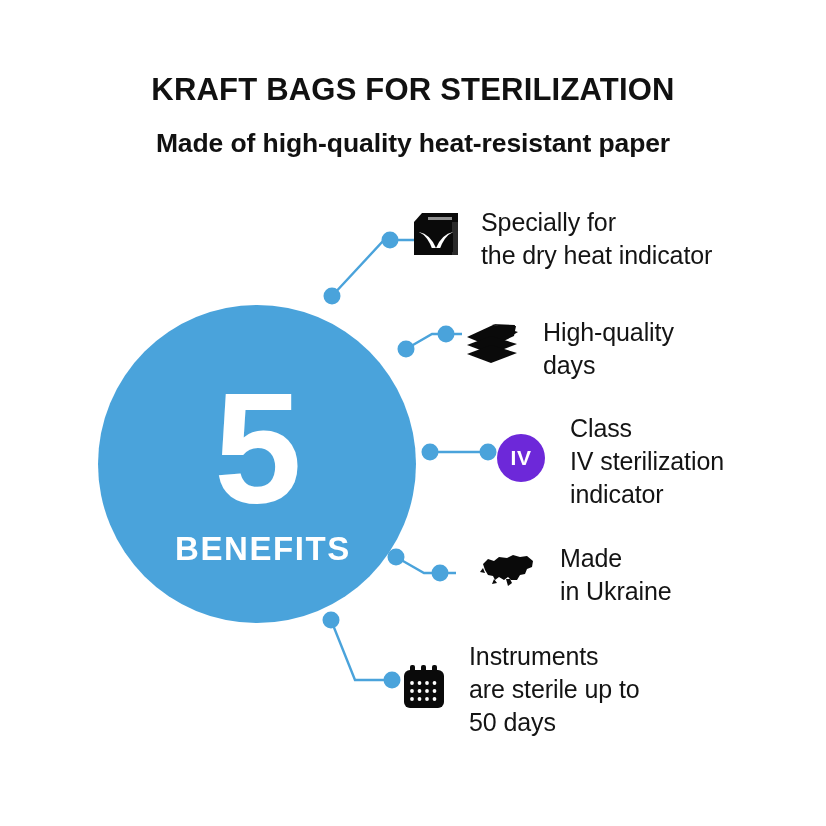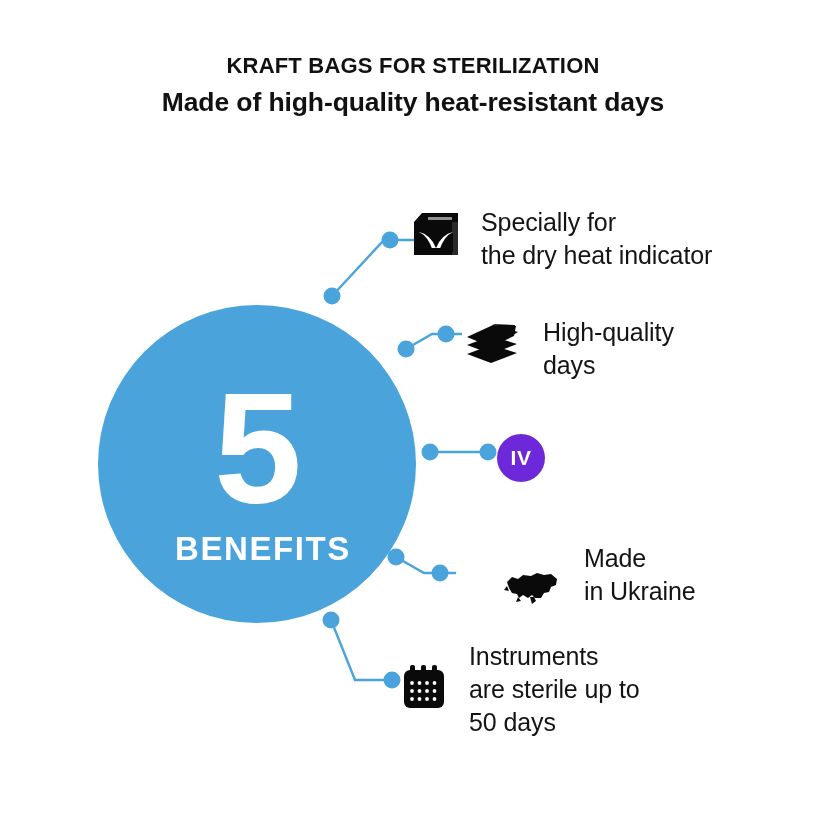--- a/index.html
+++ b/index.html
@@ -21,26 +21,26 @@
 
   
   .header {
     position: absolute;
     left: 0;
     top: 52px;
     width: 826px;
     text-align: center;
   }
   .title-main {
-    font-size: 22px;
+    font-size: 31px;
     font-weight: 700;
     letter-spacing: 0.2px;
     color: #111111;
     line-height: 1.26;
-    margin: 0;
+    margin: 18px;
   }
   .title-sub {
     font-size: 26.5px;
     font-weight: 700;
     letter-spacing: -0.1px;
     color: #111111;
     line-height: 1.26;
     margin: 6px 0 0 0;
   }
 
@@ -107,21 +107,21 @@
     letter-spacing: -0.1px;
   }
 
   
   #benefit-0 { left: 408px; top: 206px; }
   #benefit-0 .benefit-icon { width: 56px; height: 52px; margin-right: 17px; margin-top: 2px; }
   #benefit-1 { left: 463px; top: 316px; }
   #benefit-1 .benefit-icon { width: 58px; height: 44px; margin-right: 22px; margin-top: 6px; }
   #benefit-2 { left: 497px; top: 412px; }
   #benefit-2 .benefit-icon { width: 48px; height: 48px; margin-right: 25px; margin-top: 22px; }
-  #benefit-3 { left: 504px; top: 542px; align-items: flex-end; }
+  #benefit-3 { left: 480px; top: 542px; }
   #benefit-3 .benefit-icon { width: 56px; height: 40px; margin-right: 24px; margin-top: 8px; }
   #benefit-4 { left: 401px; top: 640px; }
   #benefit-4 .benefit-icon { width: 46px; height: 46px; margin-right: 22px; margin-top: 24px; }
 
   .iv-badge {
     width: 48px;
     height: 48px;
     border-radius: 50%;
     background: #6d28d9;
     color: #ffffff;
@@ -133,21 +133,21 @@
     letter-spacing: 0.5px;
   }
 </style>
 </head>
 <body>
 
 <div id="infographic">
 
   <div class="header">
     <div class="title-main">KRAFT BAGS FOR STERILIZATION</div>
-    <div class="title-sub">Made of high-quality heat-resistant days</div>
+    <div class="title-sub">Made of high-quality heat-resistant paper</div>
   </div>
 
   <svg class="connectors" viewBox="0 0 826 826">
 
     <polyline points="332,296 384,240 426,240" fill="none" stroke="#4AA3DB" stroke-width="2.4"></polyline>
     <circle cx="332" cy="296" r="8.5" fill="#4AA3DB"></circle>
     <circle cx="390" cy="240" r="8.5" fill="#4AA3DB"></circle>
 
     <polyline points="406,349 432,334 462,334" fill="none" stroke="#4AA3DB" stroke-width="2.4"></polyline>
     <circle cx="406" cy="349" r="8.5" fill="#4AA3DB"></circle>
@@ -198,20 +198,23 @@
       </svg>
     </div>
     <div class="benefit-text">High-quality
 days</div>
   </div>
 
   <div class="benefit" id="benefit-2">
     <div class="benefit-icon">
       <div class="iv-badge">IV</div>
     </div>
+    <div class="benefit-text">Class
+IV sterilization
+indicator</div>
   </div>
 
   <div class="benefit" id="benefit-3">
     <div class="benefit-icon">
       <svg viewBox="0 0 56 40" width="56" height="40">
         <path d="M3 14 L8 9 L14 11 L19 7 L27 8 L33 5 L40 7 L47 6 L53 11
                  L52 17 L47 19 L45 24 L40 25 L37 30 L31 30 L28 27 L24 30
                  L19 27 L15 30 L13 26 L8 25 L5 20 Z" fill="#0a0a0a"></path>
         <path d="M26 29 L28 36 L32 33 L30 29 Z" fill="#0a0a0a"></path>
         <path d="M14 29 L12 34 L17 33 Z" fill="#0a0a0a"></path>

